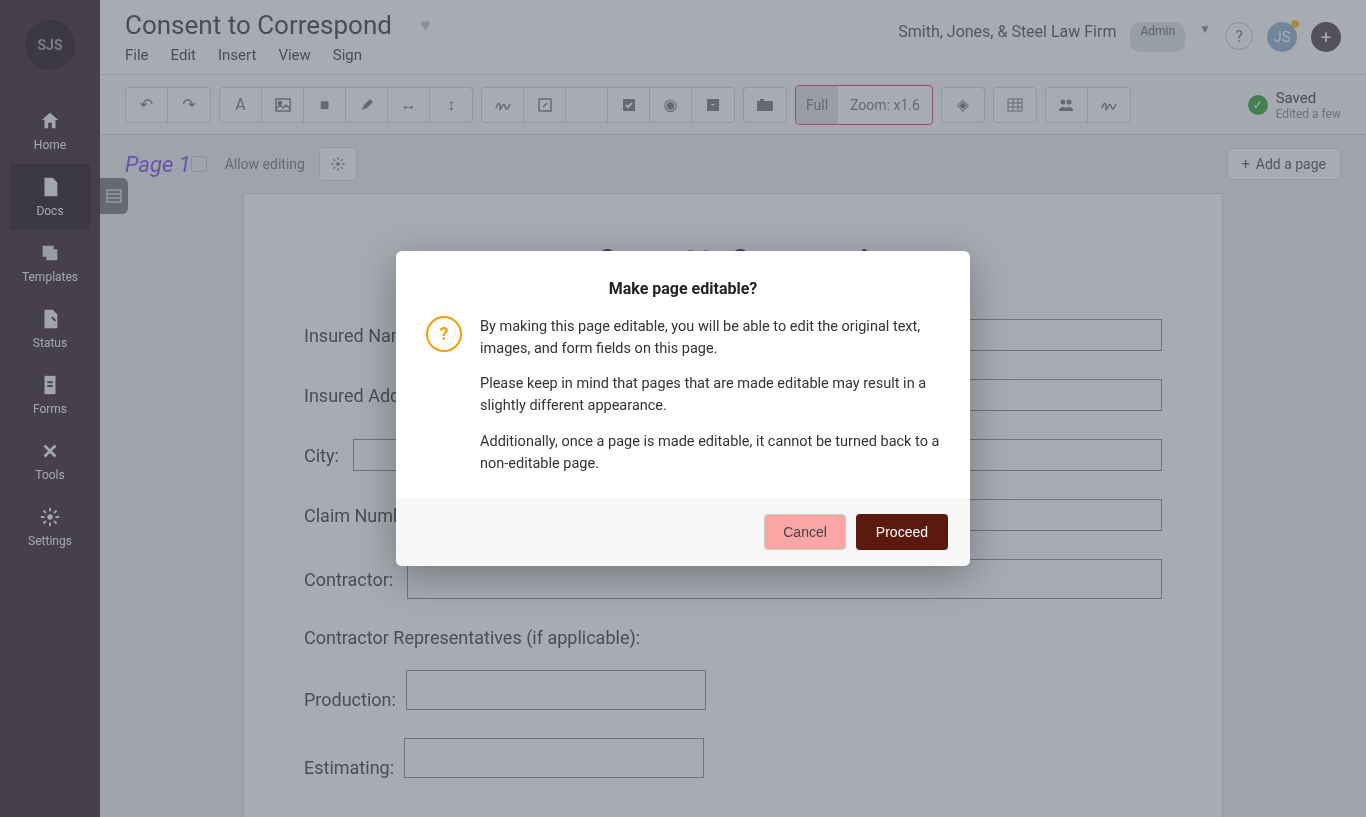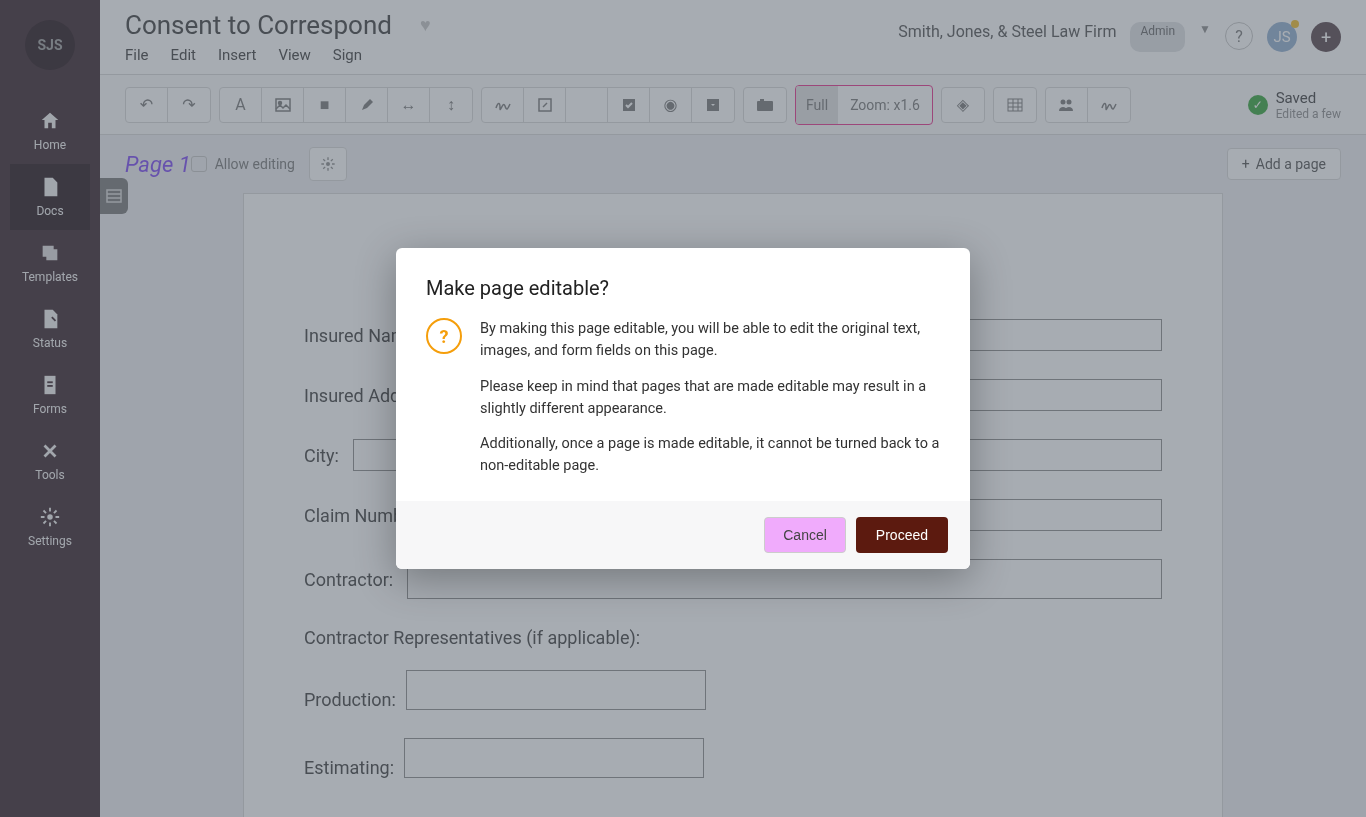--- a/index.html
+++ b/index.html
@@ -38,21 +38,21 @@
 .zoom-label { padding: 0 12px; color: #888; font-size: 14px; }
 .saved-area { margin-left: auto; display: flex; align-items: center; gap: 8px; }
 .check-circle { width: 20px; height: 20px; border-radius: 50%; background: #4caf50; color: #fff; display: flex; align-items: center; justify-content: center; font-size: 12px; }
 .saved-text { color: #555; font-size: 15px; }
 .saved-sub { color: #999; font-size: 12px; }
 
 
 .content { position: absolute; left: 100px; right: 0; top: 135px; bottom: 0; background: #f0f1f4; overflow: hidden; }
 .page-bar { display: flex; align-items: center; padding: 12px 25px; }
 .page-label { color: #8b5cf6; font-size: 22px; font-style: italic; }
-.allow-editing { display: flex; align-items: center; gap: 8px; color: #888; font-size: 14px; }
+.allow-editing { display: flex; align-items: center; gap: 18px; color: #888; font-size: 14px; }
 .allow-check { width: 16px; height: 16px; border: 1px solid #ccc; border-radius: 3px; }
 .gear-btn { width: 38px; height: 34px; border: 1px solid #ddd; border-radius: 4px; background: #fff; display: flex; align-items: center; justify-content: center; color: #999; margin-right: auto; }
 .add-page-btn { border: 1px solid #ddd; background: #fff; border-radius: 4px; padding: 7px 14px; color: #666; font-size: 14px; display: flex; align-items: center; gap: 6px; }
 
 .doc-page { width: 980px; margin: 0 auto; background: #fff; border: 1px solid #ddd; padding: 50px 60px; min-height: 700px; }
 .doc-heading { text-align: center; font-size: 26px; font-weight: bold; color: #444; margin-bottom: 45px; }
 .form-row { display: flex; align-items: center; margin-bottom: 28px; gap: 14px; }
 .form-label { color: #555; font-size: 18px; }
 .form-input { border: 1px solid #999; height: 32px; flex: 1; background: #fff; }
 .form-row-split { display: flex; gap: 60px; margin-bottom: 28px; }
@@ -60,27 +60,27 @@
 .form-input-sm { border: 1px solid #999; height: 40px; width: 300px; background: #fff; }
 .form-input-sm2 { border: 1px solid #999; height: 40px; width: 240px; background: #fff; }
 
 
 .side-tab { position: absolute; left: 100px; top: 178px; width: 28px; height: 36px; background: #888; border-radius: 0 6px 6px 0; display: flex; align-items: center; justify-content: center; color: #ddd; }
 
 
 .overlay { position: absolute; inset: 0; background: rgba(60, 70, 85, 0.45); display: flex; align-items: center; justify-content: center; z-index: 100; }
 .modal { width: 574px; background: #fff; border-radius: 6px; box-shadow: 0 10px 40px rgba(0,0,0,0.3); overflow: hidden; }
 .modal-body { padding: 28px 30px 24px; }
-.modal-title { font-size: 20px; font-weight: 400; color: #222; margin-bottom: 18px; }
+.modal-title { font-size: 16px; font-weight: 700; color: #222; margin-bottom: 18px; text-align: center; }
 .modal-content { display: flex; gap: 18px; }
 .modal-icon { width: 36px; height: 36px; border-radius: 50%; background: #fff; border: 2px solid #f59e0b; color: #f59e0b; display: flex; align-items: center; justify-content: center; font-weight: bold; flex-shrink: 0; font-size: 18px; }
 .modal-text p { color: #333; font-size: 14.5px; line-height: 1.5; margin-bottom: 14px; }
 .modal-text p:last-child { margin-bottom: 0; }
 .modal-footer { background: #f7f7f8; padding: 16px 22px; display: flex; justify-content: flex-end; gap: 10px; }
-.btn-cancel { background: #f0abfc; border: 1px solid #ccc; border-radius: 4px; padding: 9px 18px; color: #444; font-size: 14px; cursor: pointer; }
+.btn-cancel { background: #fca5a5; border: 1px solid #ccc; border-radius: 4px; padding: 9px 18px; color: #444; font-size: 14px; cursor: pointer; }
 .btn-proceed { background: #5c1a0f; border: none; border-radius: 4px; padding: 9px 20px; color: #fff; font-size: 14px; font-weight: 500; cursor: pointer; }
 
 svg { display: block; }
 </style>
 </head>
 <body>
 
 <div class="sidebar">
   <div class="logo">SJS</div>
   <div class="nav-item">

